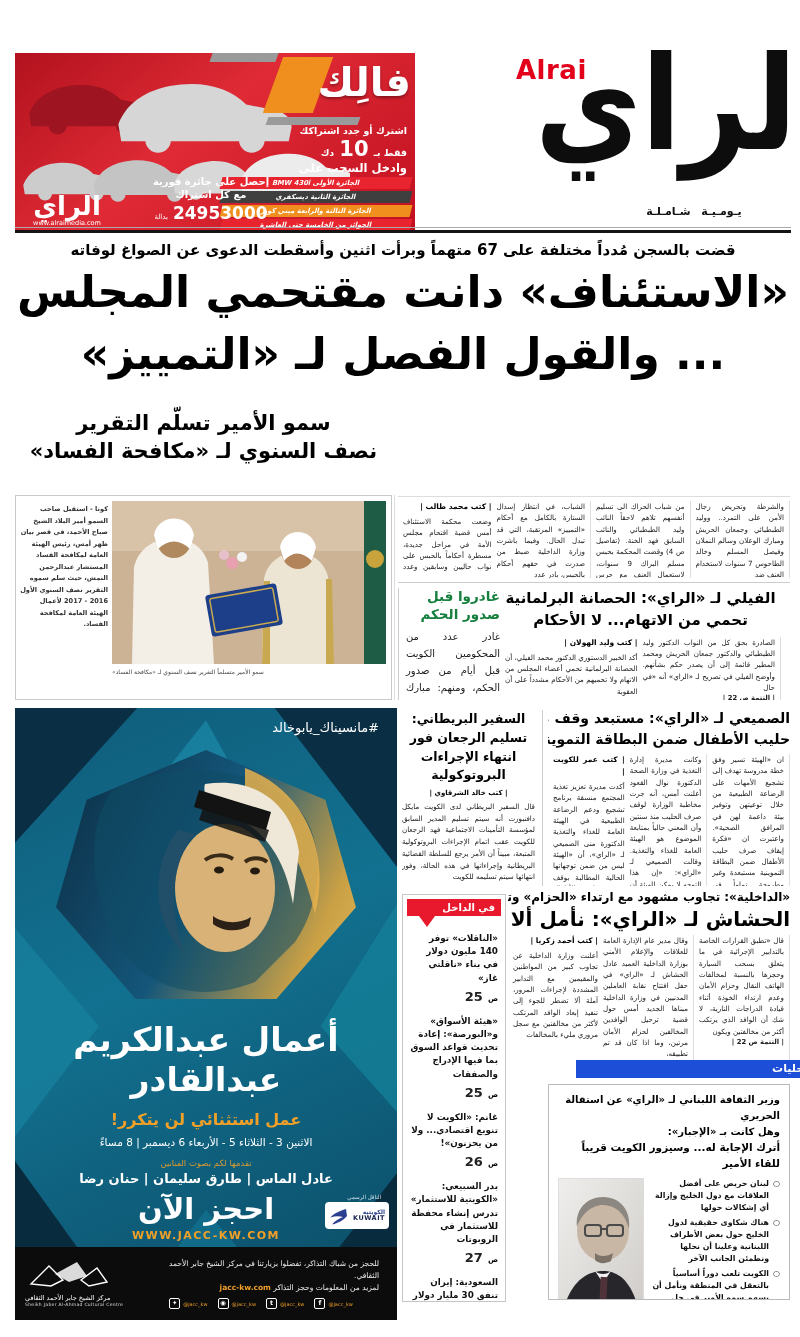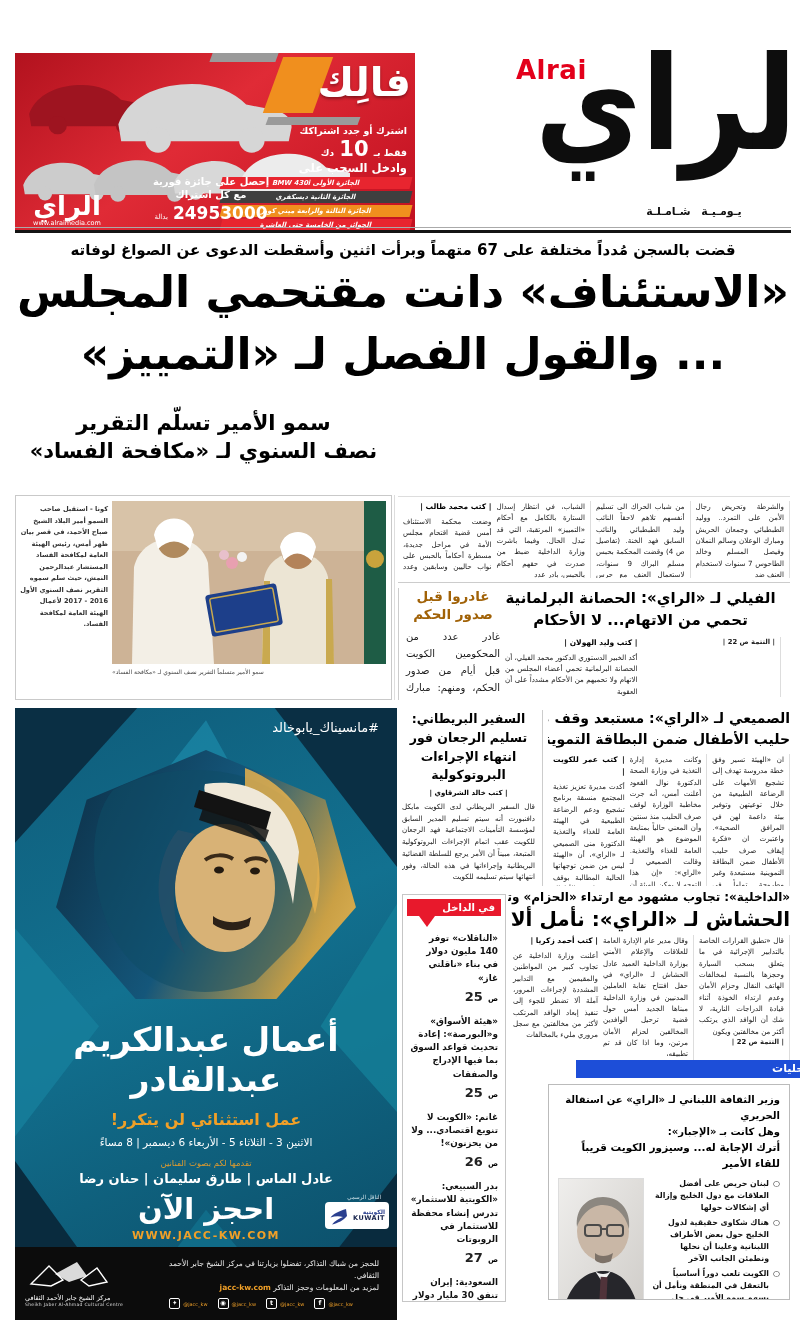--- a/index.html
+++ b/index.html
@@ -56,21 +56,21 @@
   .amir-side{position:absolute;left:4px;top:8px;width:88px;font-size:6.6px;font-weight:bold;direction:rtl;text-align:right;line-height:1.75;color:#333;}
   .amir-photo{position:absolute;left:96px;top:5px;width:274px;height:163px;overflow:hidden;}
   .amir-cap{position:absolute;left:96px;top:172px;width:274px;font-size:6px;color:#444;direction:rtl;text-align:left;}
   .court{left:398px;top:488px;width:392px;height:82px;border-top:1px solid #ddd;padding-top:4px;display:flex;flex-direction:row-reverse;gap:0;overflow:hidden;direction:rtl;}
   .ncol{flex:1;font-size:7.1px;line-height:1.6;color:#1a1a1a;padding:0 0 0 5px;}
   .ncol+.ncol{border-right:1px solid #ddd;padding-right:5px;}
   .byline{font-size:7.5px;font-weight:bold;margin-bottom:3px;color:#000;}
   .more{font-size:6.8px;font-weight:bold;}
   .lowermid{left:398px;top:574px;width:392px;height:118px;border-top:1px solid #ccc;padding-top:5px;display:flex;flex-direction:row-reverse;direction:rtl;overflow:hidden;}
   .departed{width:94px;border-left:1px solid #ccc;padding-left:7px;}
-  .departed .t{font-size:13.5px;font-weight:bold;text-align:center;line-height:1.3;color:#a16207;}
+  .departed .t{font-size:13.5px;font-weight:bold;line-height:1.3;color:#15803d;}
   .departed .x{font-size:10px;line-height:1.7;margin-top:5px;color:#1a1a1a;}
   .feeli{flex:1;padding-right:9px;}
   .feeli .h{font-size:15px;font-weight:bold;text-align:center;line-height:1.45;color:#000;}
   .feeli .cols{display:flex;flex-direction:row-reverse;margin-top:5px;}
   
   .jacc{left:15px;top:700px;width:382px;height:612px;background:linear-gradient(155deg,#0f5c7a,#127190 42%,#0b4a64);overflow:hidden;}
   .facet{position:absolute;inset:0;}
   .jacc .ftx{position:absolute;left:0;width:100%;text-align:center;color:#fff;}
   .hashtag{position:absolute;right:18px;top:12px;color:#fff;font-size:13px;direction:rtl;}
   .hept{position:absolute;left:38px;top:42px;width:306px;height:262px;background:linear-gradient(115deg,#0c2c42,#14567a 48%,#caa045 82%,#e7bc5e);clip-path:polygon(50% 0%,89% 19%,99% 60%,73% 95%,27% 95%,1% 60%,11% 19%);}
@@ -244,20 +244,21 @@
       <div class="h">
         <div>الفيلي لـ «الراي»: الحصانة البرلمانية</div>
         <div>تحمي من الاتهام... لا الأحكام</div>
       </div>
       <div class="cols">
         <div class="ncol jus rtl">
           <div class="byline">| كتب وليد الهولان |</div>
           <span>أكد الخبير الدستوري الدكتور محمد الفيلي، أن الحصانة البرلمانية تحمي أعضاء المجلس من الاتهام ولا تحميهم من الأحكام مشدداً على أن العقوبة</span>
         </div>
         <div class="ncol jus rtl">
+          <span>الصادرة بحق كل من النواب الدكتور وليد الطبطبائي والدكتور جمعان الحريش ومحمد المطير قائمة إلى أن يصدر حكم بشأنهم. وأوضح الفيلي في تصريح لـ «الراي» أنه «في حال</span>
           <div class="more">| التتمة ص 22 |</div>
         </div>
       </div>
     </div>
   </div>
 
   <div class="abs jacc">
     <div class="facet" style="clip-path:polygon(0 0,32% 0,0 22%);background:#0a2f44;"></div>
     <div class="facet" style="clip-path:polygon(100% 0,68% 0,100% 26%);background:#0a2f44;"></div>
     <div class="facet" style="clip-path:polygon(0 100%,0 74%,30% 100%);background:#092b3e;"></div>

